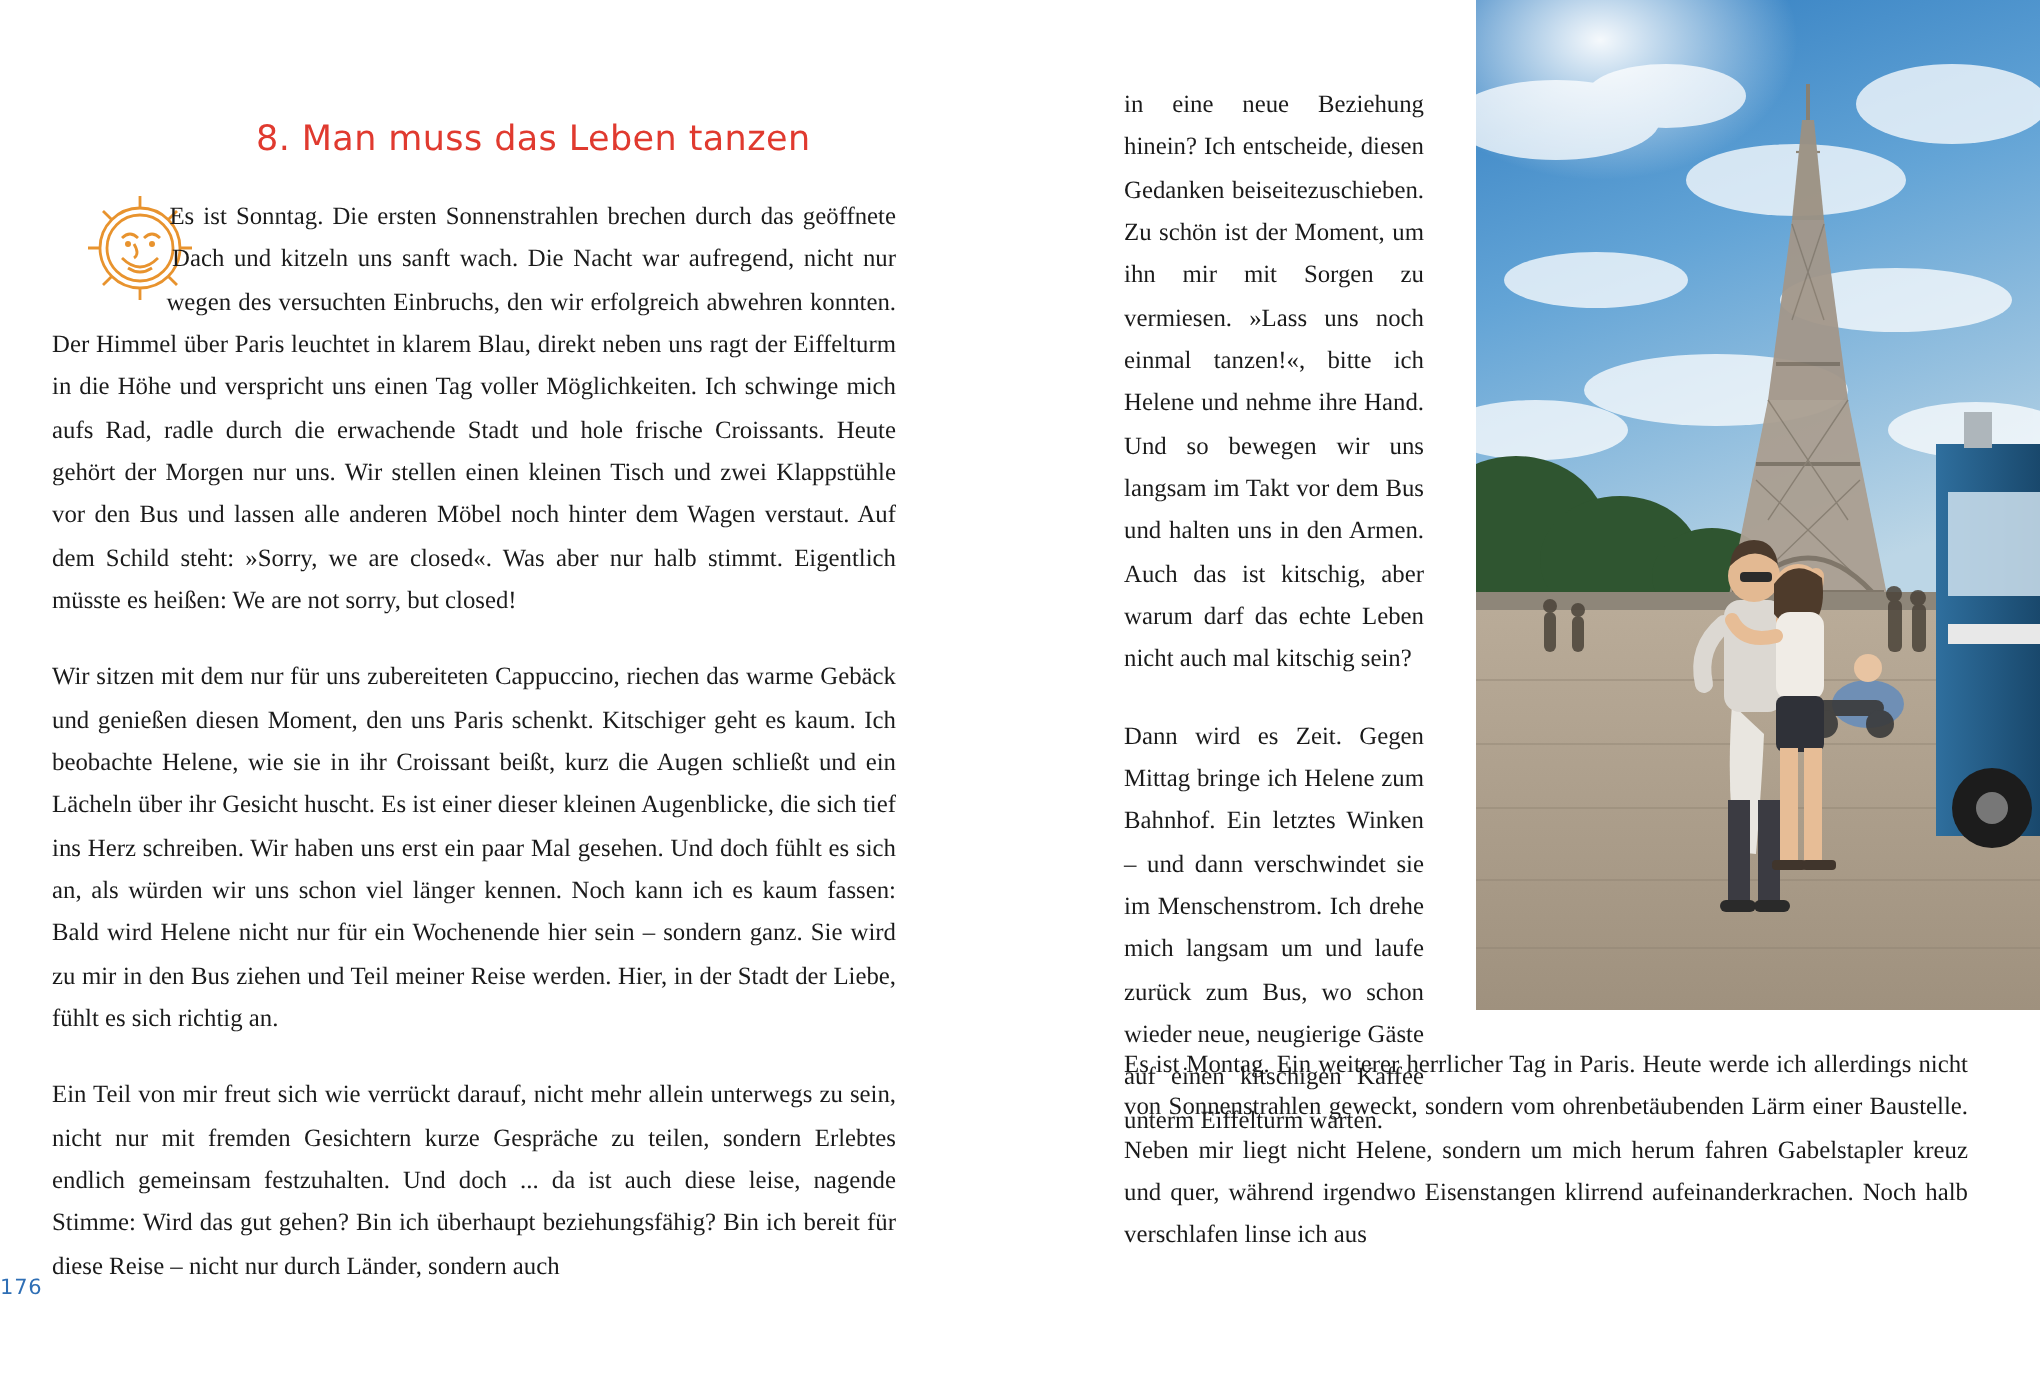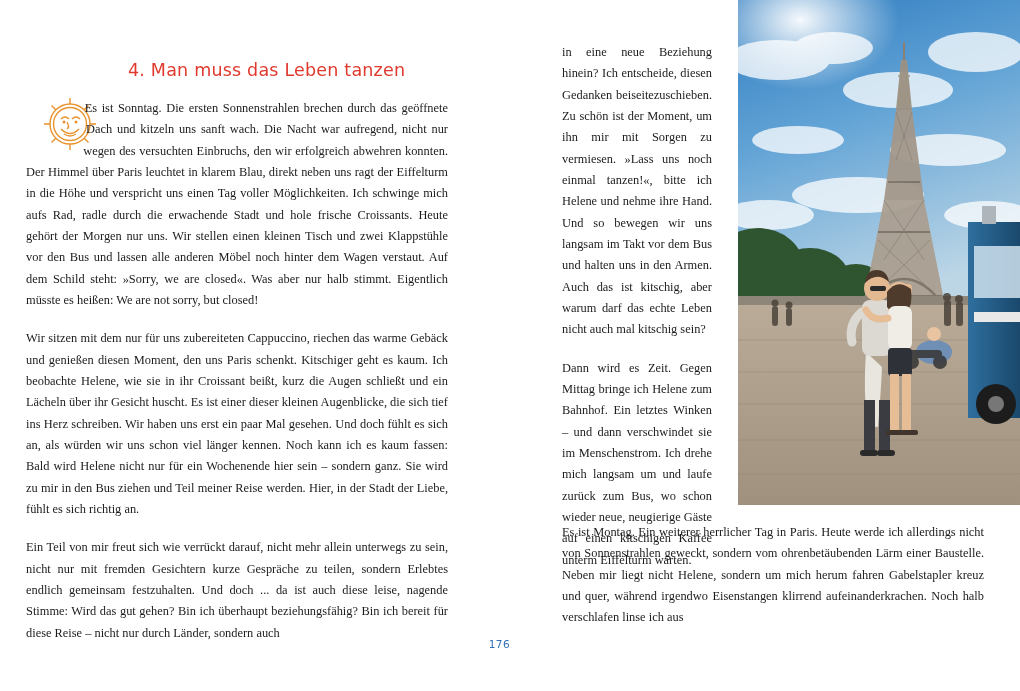--- a/index.html
+++ b/index.html
@@ -119,31 +119,31 @@
     position: absolute;
     font-family: "DejaVu Sans", sans-serif;
     font-size: 10.5px;
     color: #2f6fb5;
     letter-spacing: 0.4px;
   }
   .folio-left {
     left: 0;
     width: 510px;
     top: 638px;
-    text-align: right;
+    text-align: left;
   }
 </style>
 </head>
 <body>
 
 <div class="page">
 
   <div class="left-page">
 
-    <h1 class="chapter-title">4. Man muss das Leben tanzen</h1>
+    <h1 class="chapter-title">8. Man muss das Leben tanzen</h1>
 
     <div class="drop-ornament">
       <svg width="56" height="56" viewBox="0 0 56 56" aria-hidden="true">
         <g stroke="#e8932e" stroke-width="1.4" fill="none">
           <circle cx="28" cy="28" r="20"></circle>
           <circle cx="28" cy="28" r="16.5"></circle>
           <path d="M28 8 L28 2 M28 54 L28 48 M8 28 L2 28 M54 28 L48 28
                    M13.8 13.8 L9.5 9.5 M42.2 42.2 L46.5 46.5
                    M42.2 13.8 L46.5 9.5 M13.8 42.2 L9.5 46.5"></path>
           <path d="M19 23 q4 -4 8 0"></path>

